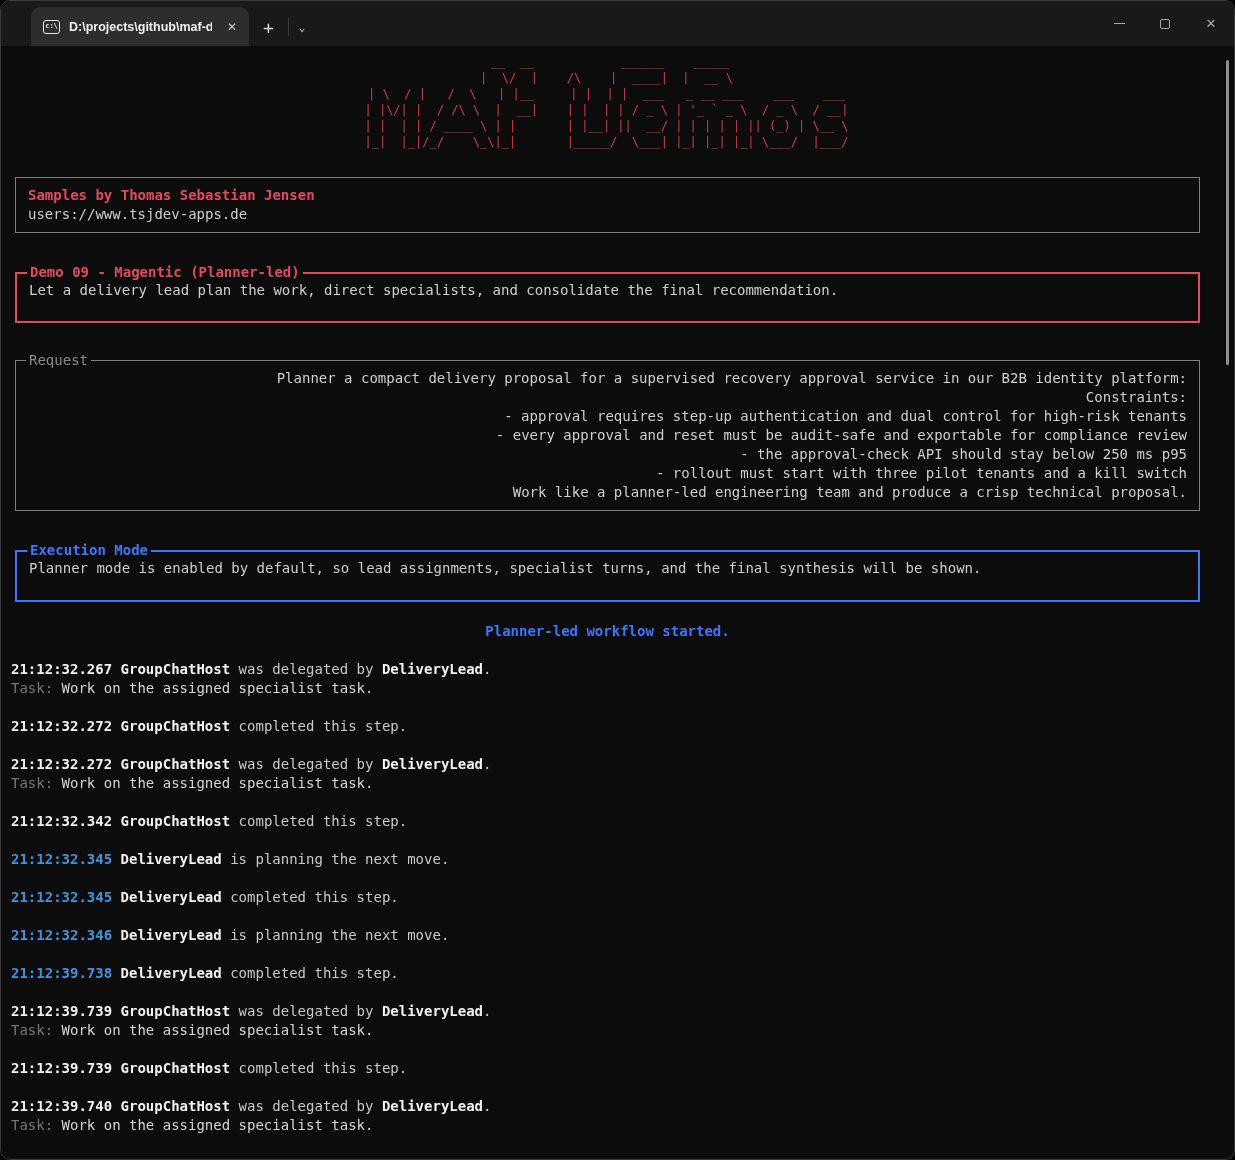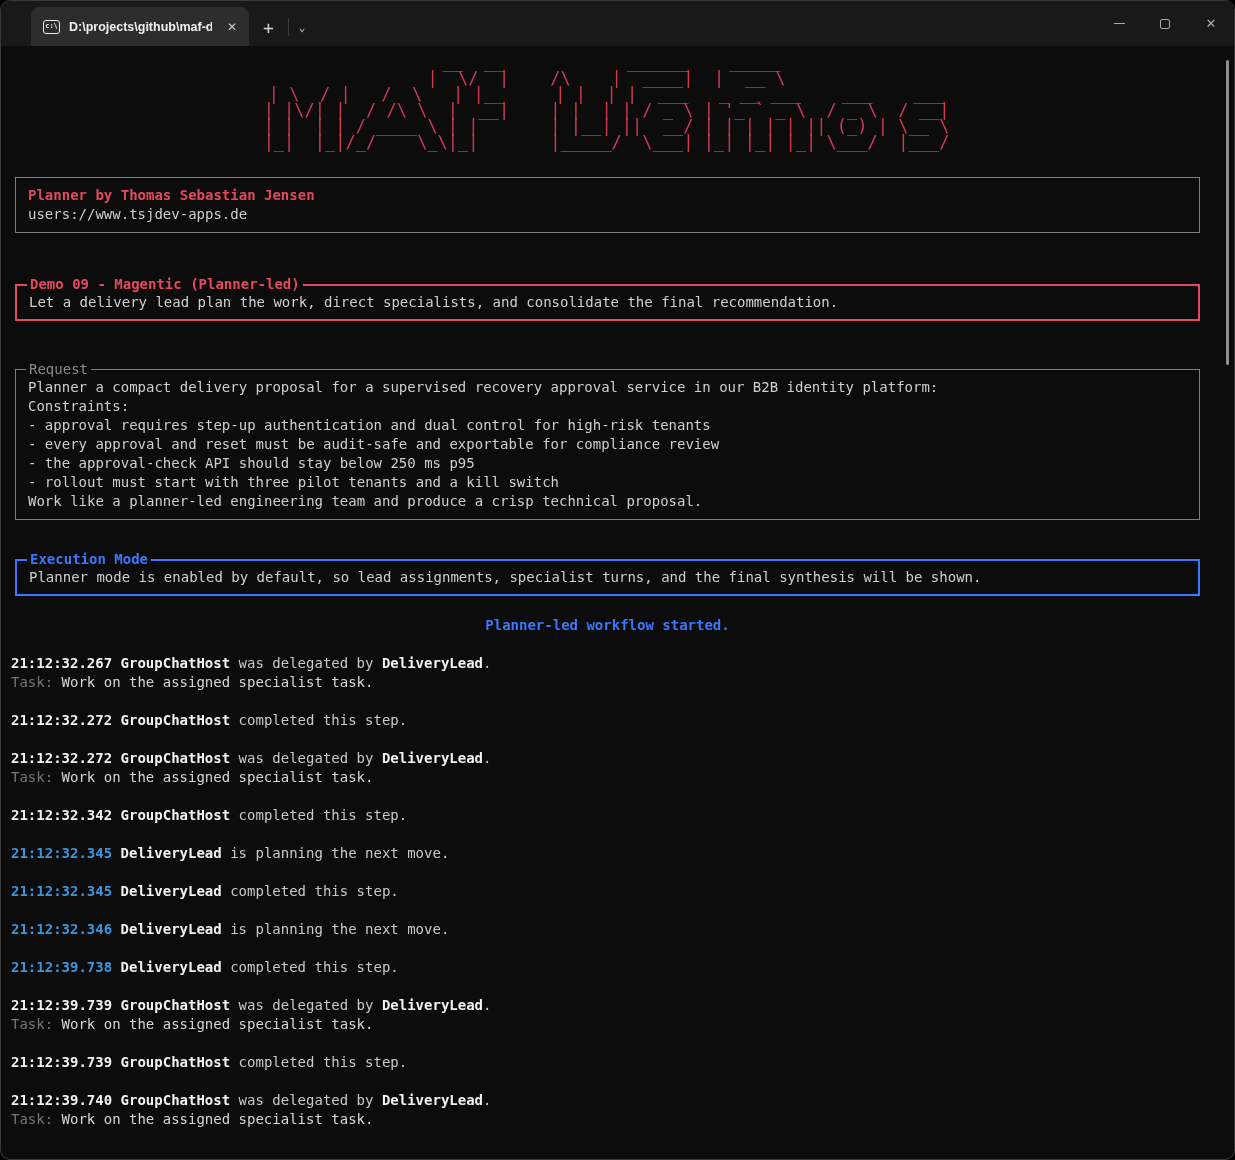--- a/index.html
+++ b/index.html
@@ -57,43 +57,43 @@
     height:1115px; padding:6px 30px 0 8px;
     color:#c9c9c9; font-size:14px; line-height:19px;
     overflow:hidden; position:relative;
   }
   .scroll-thumb {
     position:absolute; right:5px; top:14px;
     width:3px; height:305px; background:#8f8f8f; border-radius:2px;
   }
   .ascii-art {
     white-space:pre; text-align:center;
-    font-size:17px; line-height:16px; color:#d13a50;
+    font-size:12px; line-height:16px; color:#d13a50;
     margin-top:2px;
   }
   .panel {
     position:relative;
     border:1px solid #7d7d7d;
     margin:0 4px 0 6px;
     padding:8px 12px;
     color:#cfcfcf;
   }
   .panel-label {
     position:absolute; top:-10px; left:10px;
     background:#0c0c0c; padding:0 3px;
     color:#8a8a8a; line-height:19px;
   }
   .panel.red-panel   { border:2px solid #e5495f; }
   .panel.red-panel .panel-label { color:#e5495f; font-weight:bold; top:-11px; }
   .panel.blue-panel  { border:2px solid #3b78ff; }
   .panel.blue-panel .panel-label { color:#3b78ff; font-weight:bold; top:-11px; }
   .panel-samples { margin-top:27px; }
-  .panel-demo    { margin-top:51px; padding-top:7px; padding-bottom:7px; }
-  .panel-request { margin-top:48px; }
-  .panel-exec    { margin-top:39px; padding-top:7px; padding-bottom:7px; }
+  .panel-demo    { margin-top:39px; padding-top:7px; padding-bottom:21px; }
+  .panel-request { margin-top:37px;text-align:right; }
+  .panel-exec    { margin-top:39px; padding-top:7px; padding-bottom:22px; }
   .red-bold  { color:#e5495f; font-weight:bold; }
   .req-line  { white-space:pre-wrap; }
   .log-start { margin-top:20px; color:#3b78ff; font-weight:bold; padding-left:2px;text-align:center; }
   .log-entry { margin-top:19px; padding-left:2px; }
   .log-line  { white-space:pre-wrap; }
   .ts-white  { color:#f2f2f2; font-weight:bold; }
   .ts-blue   { color:#3a96dd; font-weight:bold; }
   .agent     { color:#f2f2f2; font-weight:bold; }
   .rest, .tail { color:#c9c9c9; }
   .target    { color:#f2f2f2; font-weight:bold; }
@@ -129,21 +129,21 @@
   <div class="term">
 
     <pre class="ascii-art"> __  __            ______    _____
 |  \/  |    /\    |  ____|  |  __ \
 | \  / |   /  \   | |__     | |  | |  ___   _ __ ___    ___    ___
 | |\/| |  / /\ \  |  __|    | |  | | / _ \ | '_ ` _ \  / _ \  / __|
 | |  | | / ____ \ | |       | |__| ||  __/ | | | | | || (_) | \__ \
 |_|  |_|/_/    \_\|_|       |_____/  \___| |_| |_| |_| \___/  |___/</pre>
 
     <div class="panel panel-samples">
-      <div class="red-bold">Planner by Thomas Sebastian Jensen</div>
+      <div class="red-bold">Samples by Thomas Sebastian Jensen</div>
       <div>users://www.tsjdev-apps.de</div>
     </div>
 
     <div class="panel red-panel panel-demo">
       <span class="panel-label">Demo 09 - Magentic (Planner-led)</span>
       <div>Let a delivery lead plan the work, direct specialists, and consolidate the final recommendation.</div>
     </div>
 
     <div class="panel panel-request">
       <span class="panel-label">Request</span>

